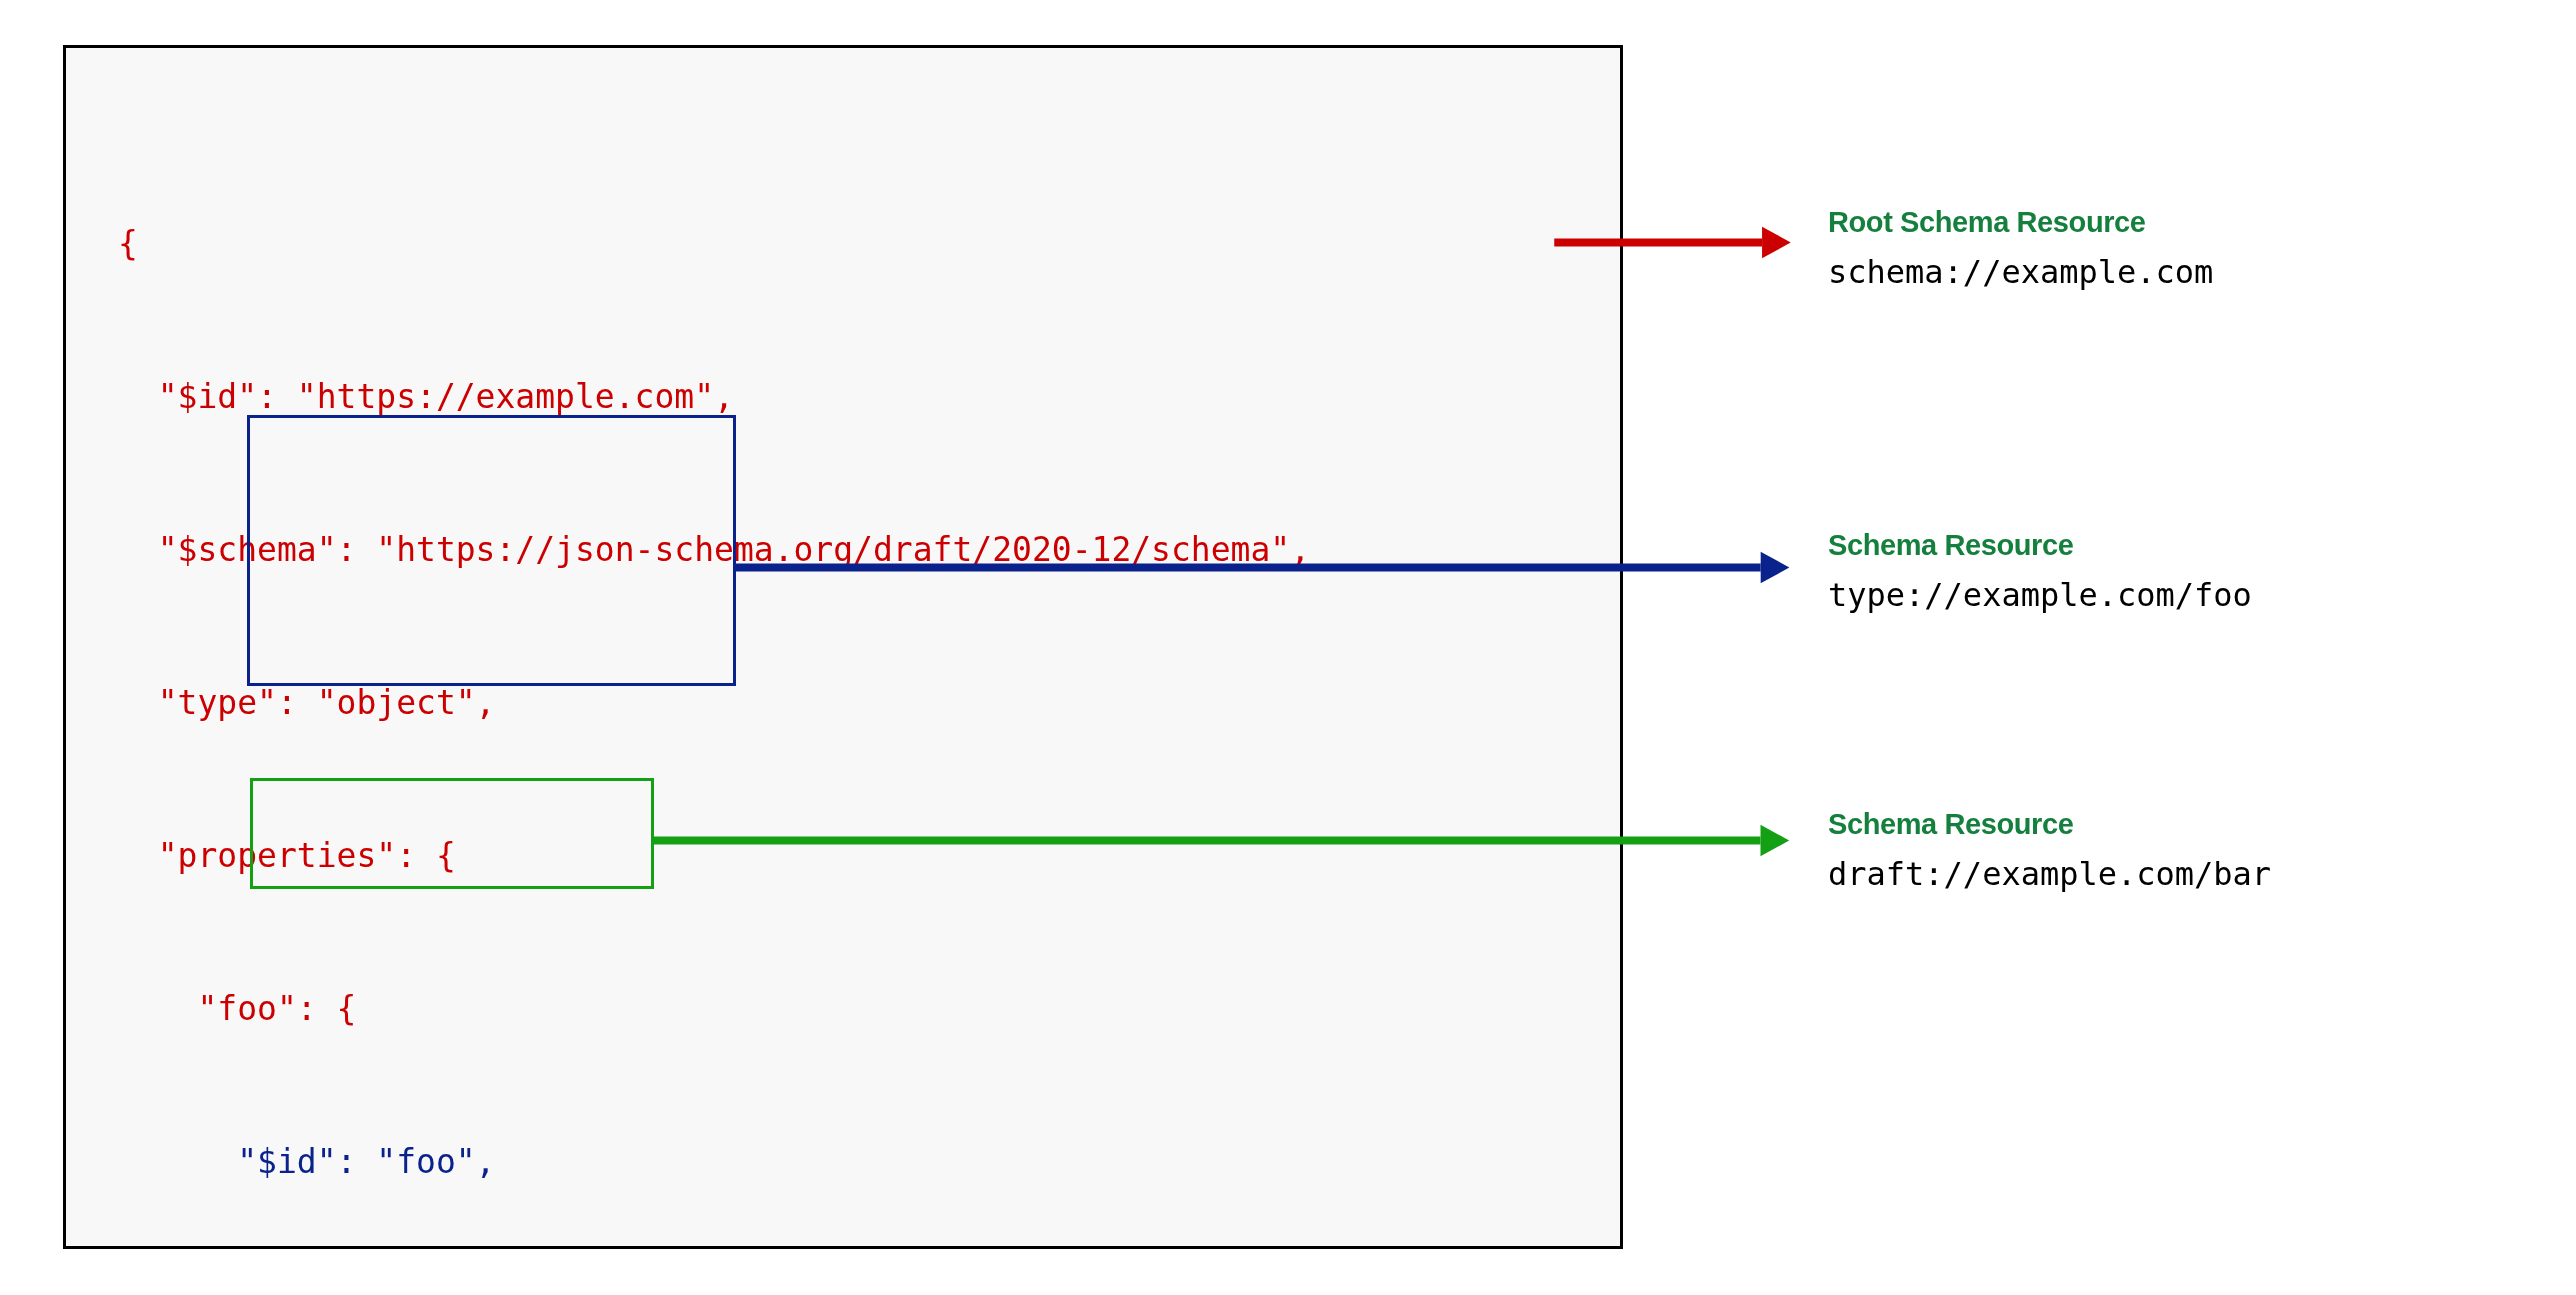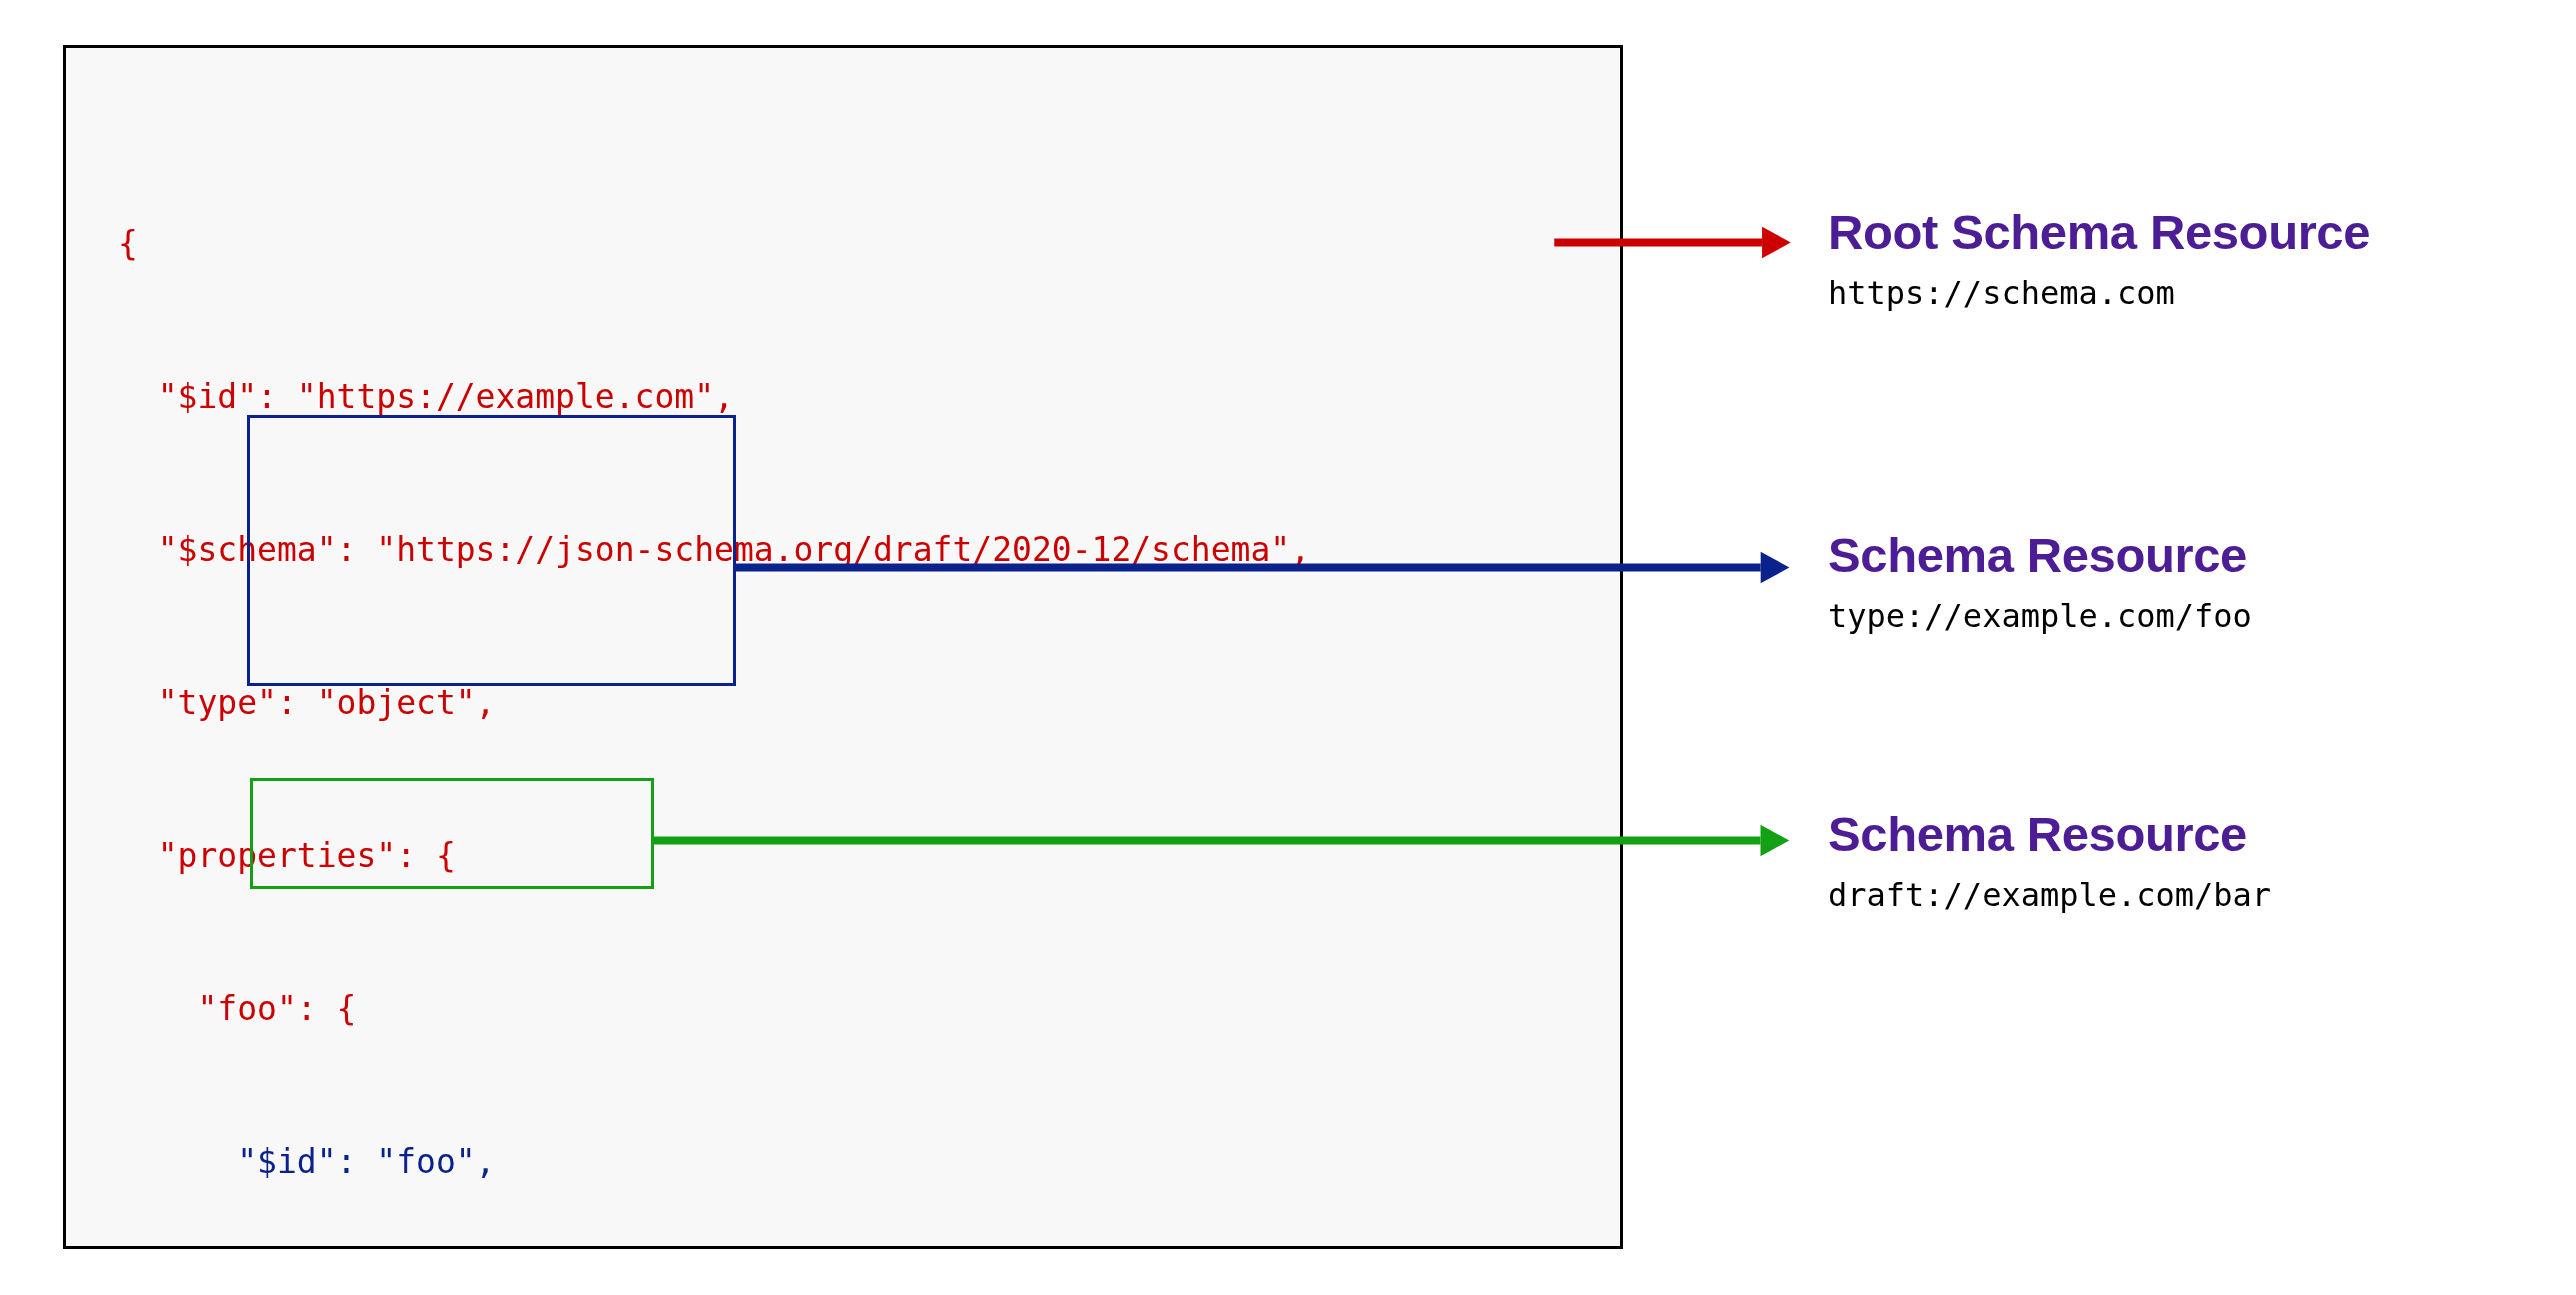--- a/index.html
+++ b/index.html
@@ -35,22 +35,22 @@
 
   
   .arrow{position:absolute;height:43px;}
   .arrow svg{display:block;overflow:visible;}
 
   
   .anno{position:absolute;left:1828px;}
   .anno-title{
     font-family:"Liberation Sans",sans-serif;
     font-weight:bold;
-    font-size:49px;
-    color:#4c1d95;
+    font-size:29px;
+    color:#15803d;
     letter-spacing:-0.4px;
     white-space:nowrap;
     line-height:1.05;
   }
   .anno-url{
     font-family:"DejaVu Sans Mono","Liberation Mono",monospace;
     font-size:32px;
     color:#000000;
     white-space:nowrap;
     margin-top:18.7px;
@@ -110,21 +110,21 @@
 
 <div class="arrow" style="left:650px;top:819px;">
   <svg width="1141" height="43" viewBox="0 0 1587 60">
     <line x1="0" y1="30" x2="1547" y2="30" stroke="#14a014" stroke-width="11"></line>
     <polygon points="1547,8 1587,30 1547,52" fill="#14a014"></polygon>
   </svg>
 </div>
 
 <div class="anno" id="anno-root">
   <div class="anno-title">Root Schema Resource</div>
-  <div class="anno-url">https://schema.com</div>
+  <div class="anno-url">schema://example.com</div>
 </div>
 
 <div class="anno" id="anno-foo">
   <div class="anno-title">Schema Resource</div>
   <div class="anno-url">type://example.com/foo</div>
 </div>
 
 <div class="anno" id="anno-bar">
   <div class="anno-title">Schema Resource</div>
   <div class="anno-url">draft://example.com/bar</div>

